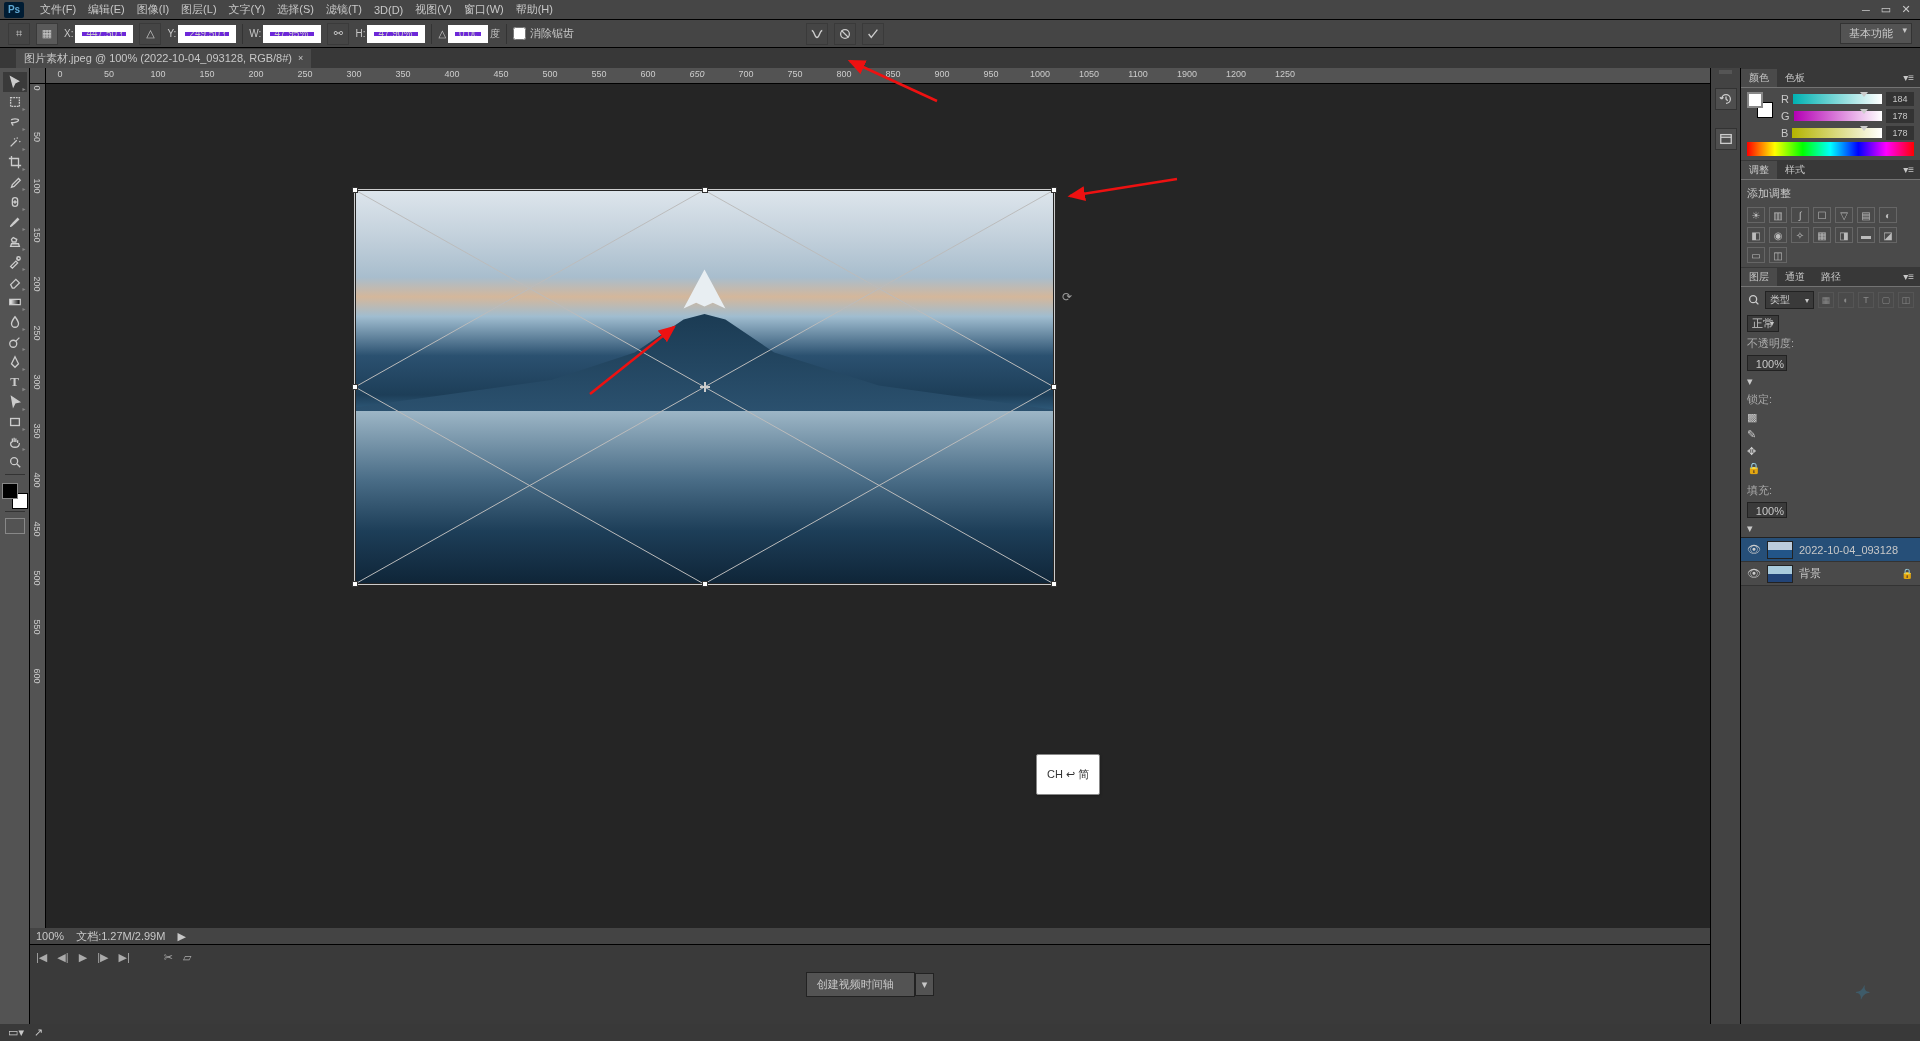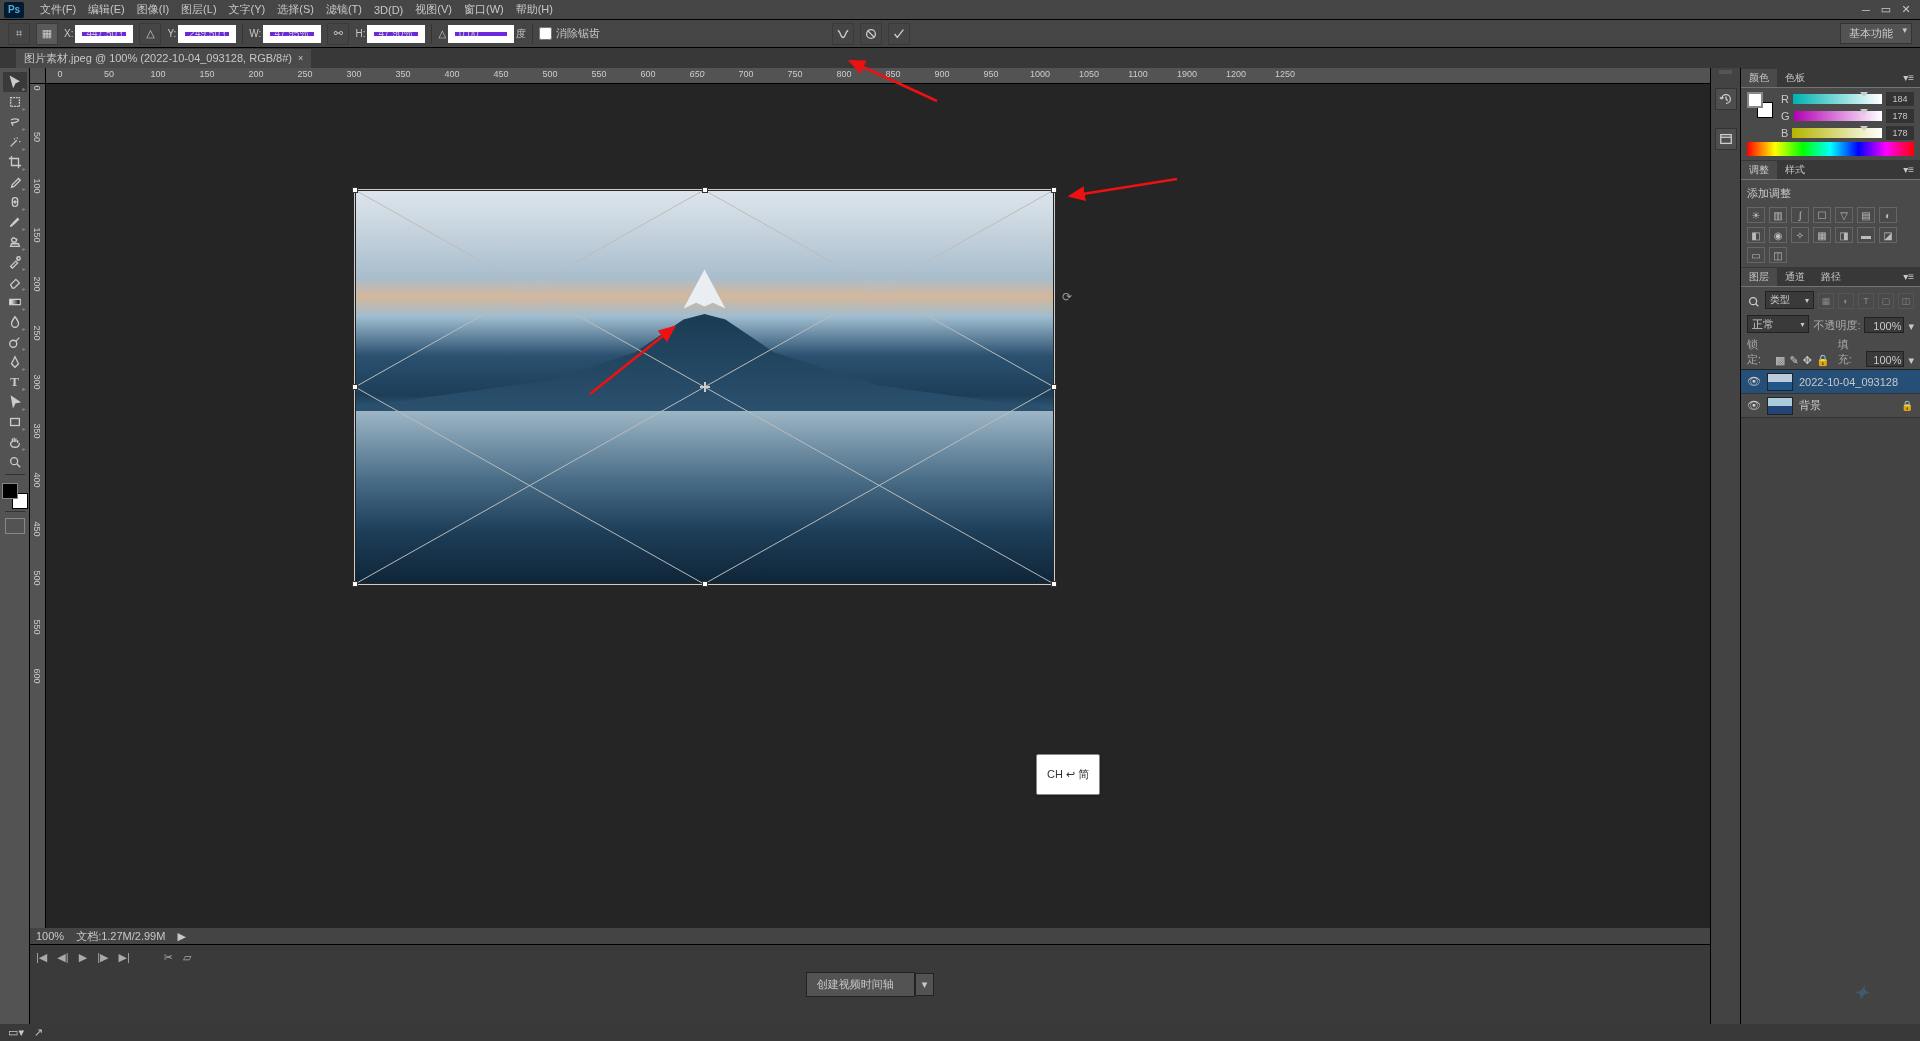--- a/index.html
+++ b/index.html
@@ -136,25 +136,25 @@
 .spectrum { height: 14px; margin-top: 2px; background: linear-gradient(to right, red, yellow, lime, cyan, blue, magenta, red); }
 
 
 .adj-body { font-size: 10px; }
 .adj-title { padding: 2px 0 6px; }
 .adj-icons { display: flex; flex-wrap: wrap; gap: 4px 4px; }
 .adj-icon { width: 18px; height: 16px; border: 1px solid #666; display: flex; align-items: center; justify-content: center; font-size: 10px; cursor: pointer; color: #bbb; }
 
 
 .layers-body { padding: 0; }
-.lay-row1 { display: flex; align-items: flex-end; gap: 4px; padding: 4px 6px; }
+.lay-row1 { display: flex; align-items: center; gap: 4px; padding: 4px 6px; }
 .lay-select { flex: 1; height: 18px; background: #3a3a3a; border: 1px solid #222; font-size: 10px; padding: 0 4px; display: flex; align-items: center; position: relative; }
 .lay-select::after { content: "▾"; position: absolute; right: 4px; font-size: 8px; }
 .lay-row1 .mini { width: 16px; height: 16px; border: 1px solid #555; font-size: 9px; display: flex; align-items: center; justify-content: center; color: #888; cursor: pointer; }
-.lay-row2 { display: flex; align-items: flex-end; padding: 2px 6px; gap: 4px; font-size: 10px; }
+.lay-row2 { display: flex; align-items: flex-start; padding: 2px 6px; gap: 4px; font-size: 10px; flex-direction: column; }
 .lay-row2 .dd { flex: 1; background: #3a3a3a; border: 1px solid #222; height: 18px; padding: 0 4px; display: flex; align-items: center; position: relative; }
 .lay-row2 .dd::after { content: "▾"; position: absolute; right: 4px; font-size: 8px; }
 .lay-row2 .lbl { color: #aaa; }
 .lay-row2 .val { width: 40px; text-align: right; background: #3a3a3a; border: 1px solid #222; padding: 0 2px; height: 16px; line-height: 16px; }
 .layer-list { border-top: 1px solid #222; }
 .layer-item { display: flex; align-items: center; height: 24px; border-bottom: 1px solid #333; padding: 0 6px; gap: 6px; cursor: pointer; }
 .layer-item.sel { background: #264f78; }
 .eye { width: 14px; font-size: 11px; color: #ccc; }
 .thumb { width: 26px; height: 18px; background: linear-gradient(#bcd 50%, #258 50%); border: 1px solid #222; }
 .thumb.bg { background: linear-gradient(#acd 50%, #247 50%); }
@@ -209,21 +209,21 @@
       <input class="opt-input" value="47.95%" style="">
     </div>
   <div class="opt-icon">⚯</div>
   <div class="opt-field">
       <span class="opt-label">H:</span>
       <input class="opt-input" value="47.90%" style="">
     </div>
   <div class="opt-sep"></div>
   <div class="opt-field">
       <span class="opt-label">△</span>
-      <input class="opt-input" style="width: 66px;" value="0.00">
+      <input class="opt-input" style="width: 40px;" value="0.00">
       <span class="opt-label">度</span>
     </div>
   <div class="opt-sep"></div>
   <label class="opt-check">
       <input type="checkbox" style="">
       <span>消除锯齿</span>
     </label>
   <div style="width:220px"></div>
   <div class="opt-icon">
       <svg class="ico" viewBox="0 0 16 16">

